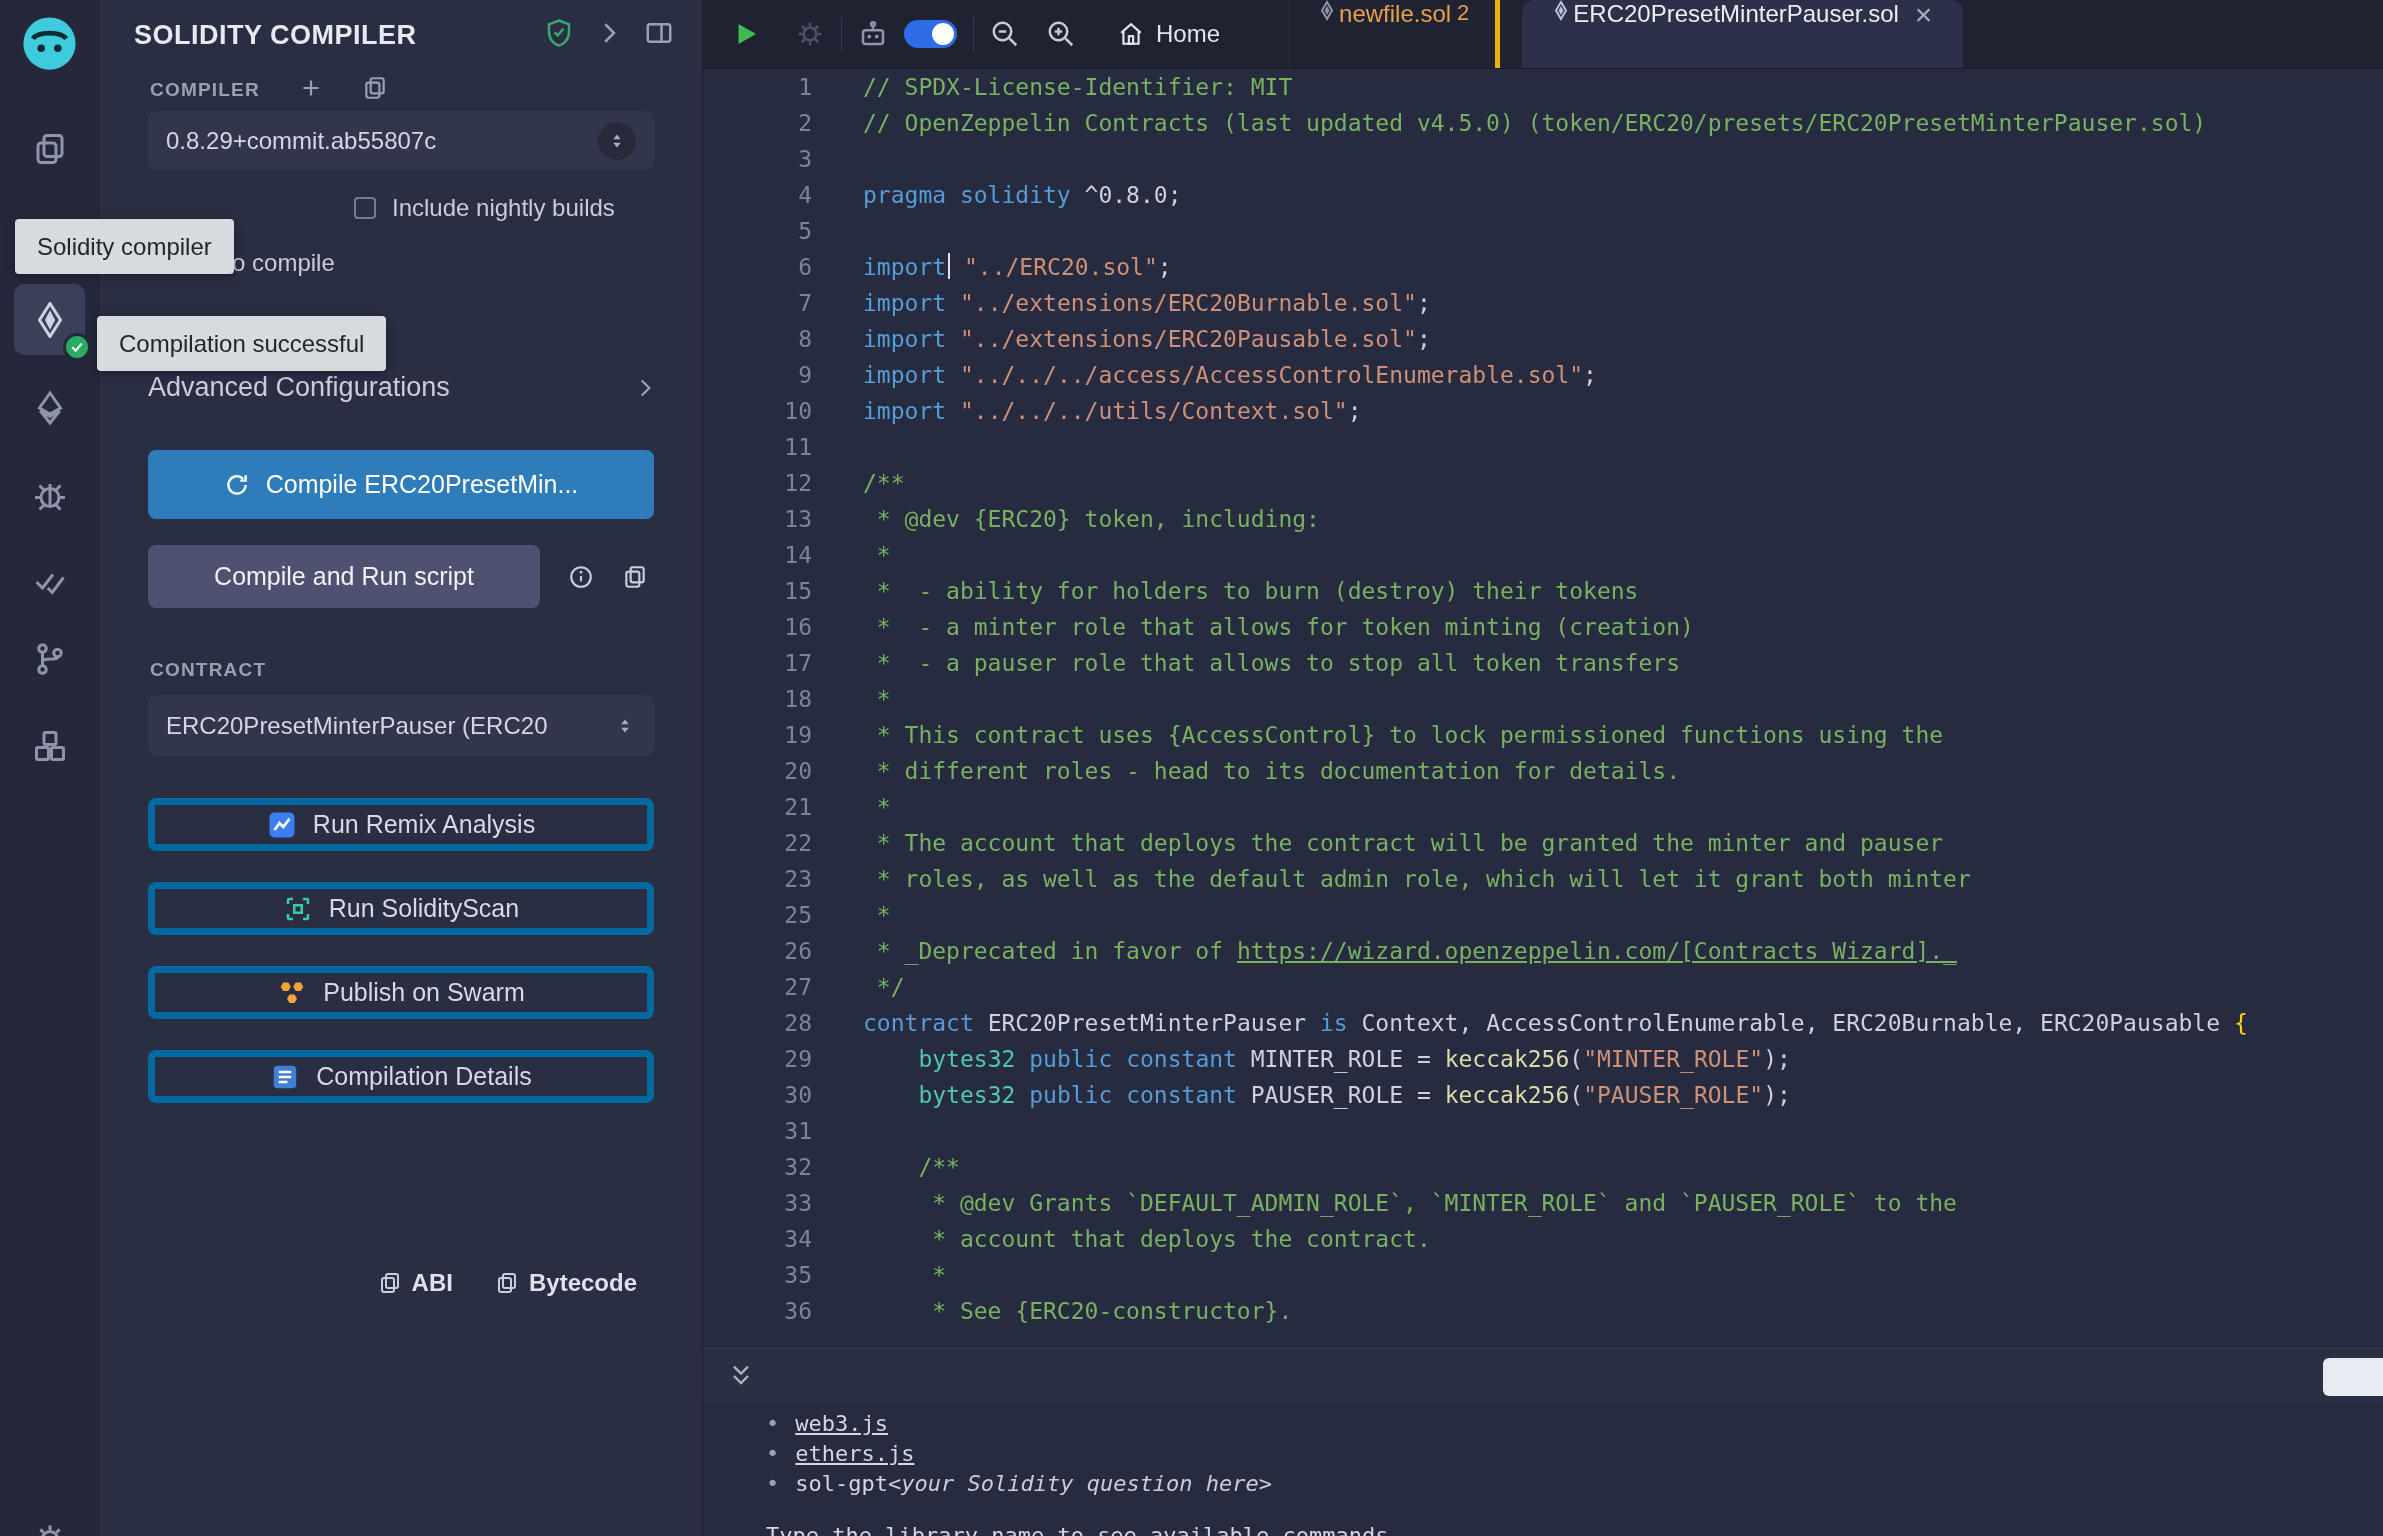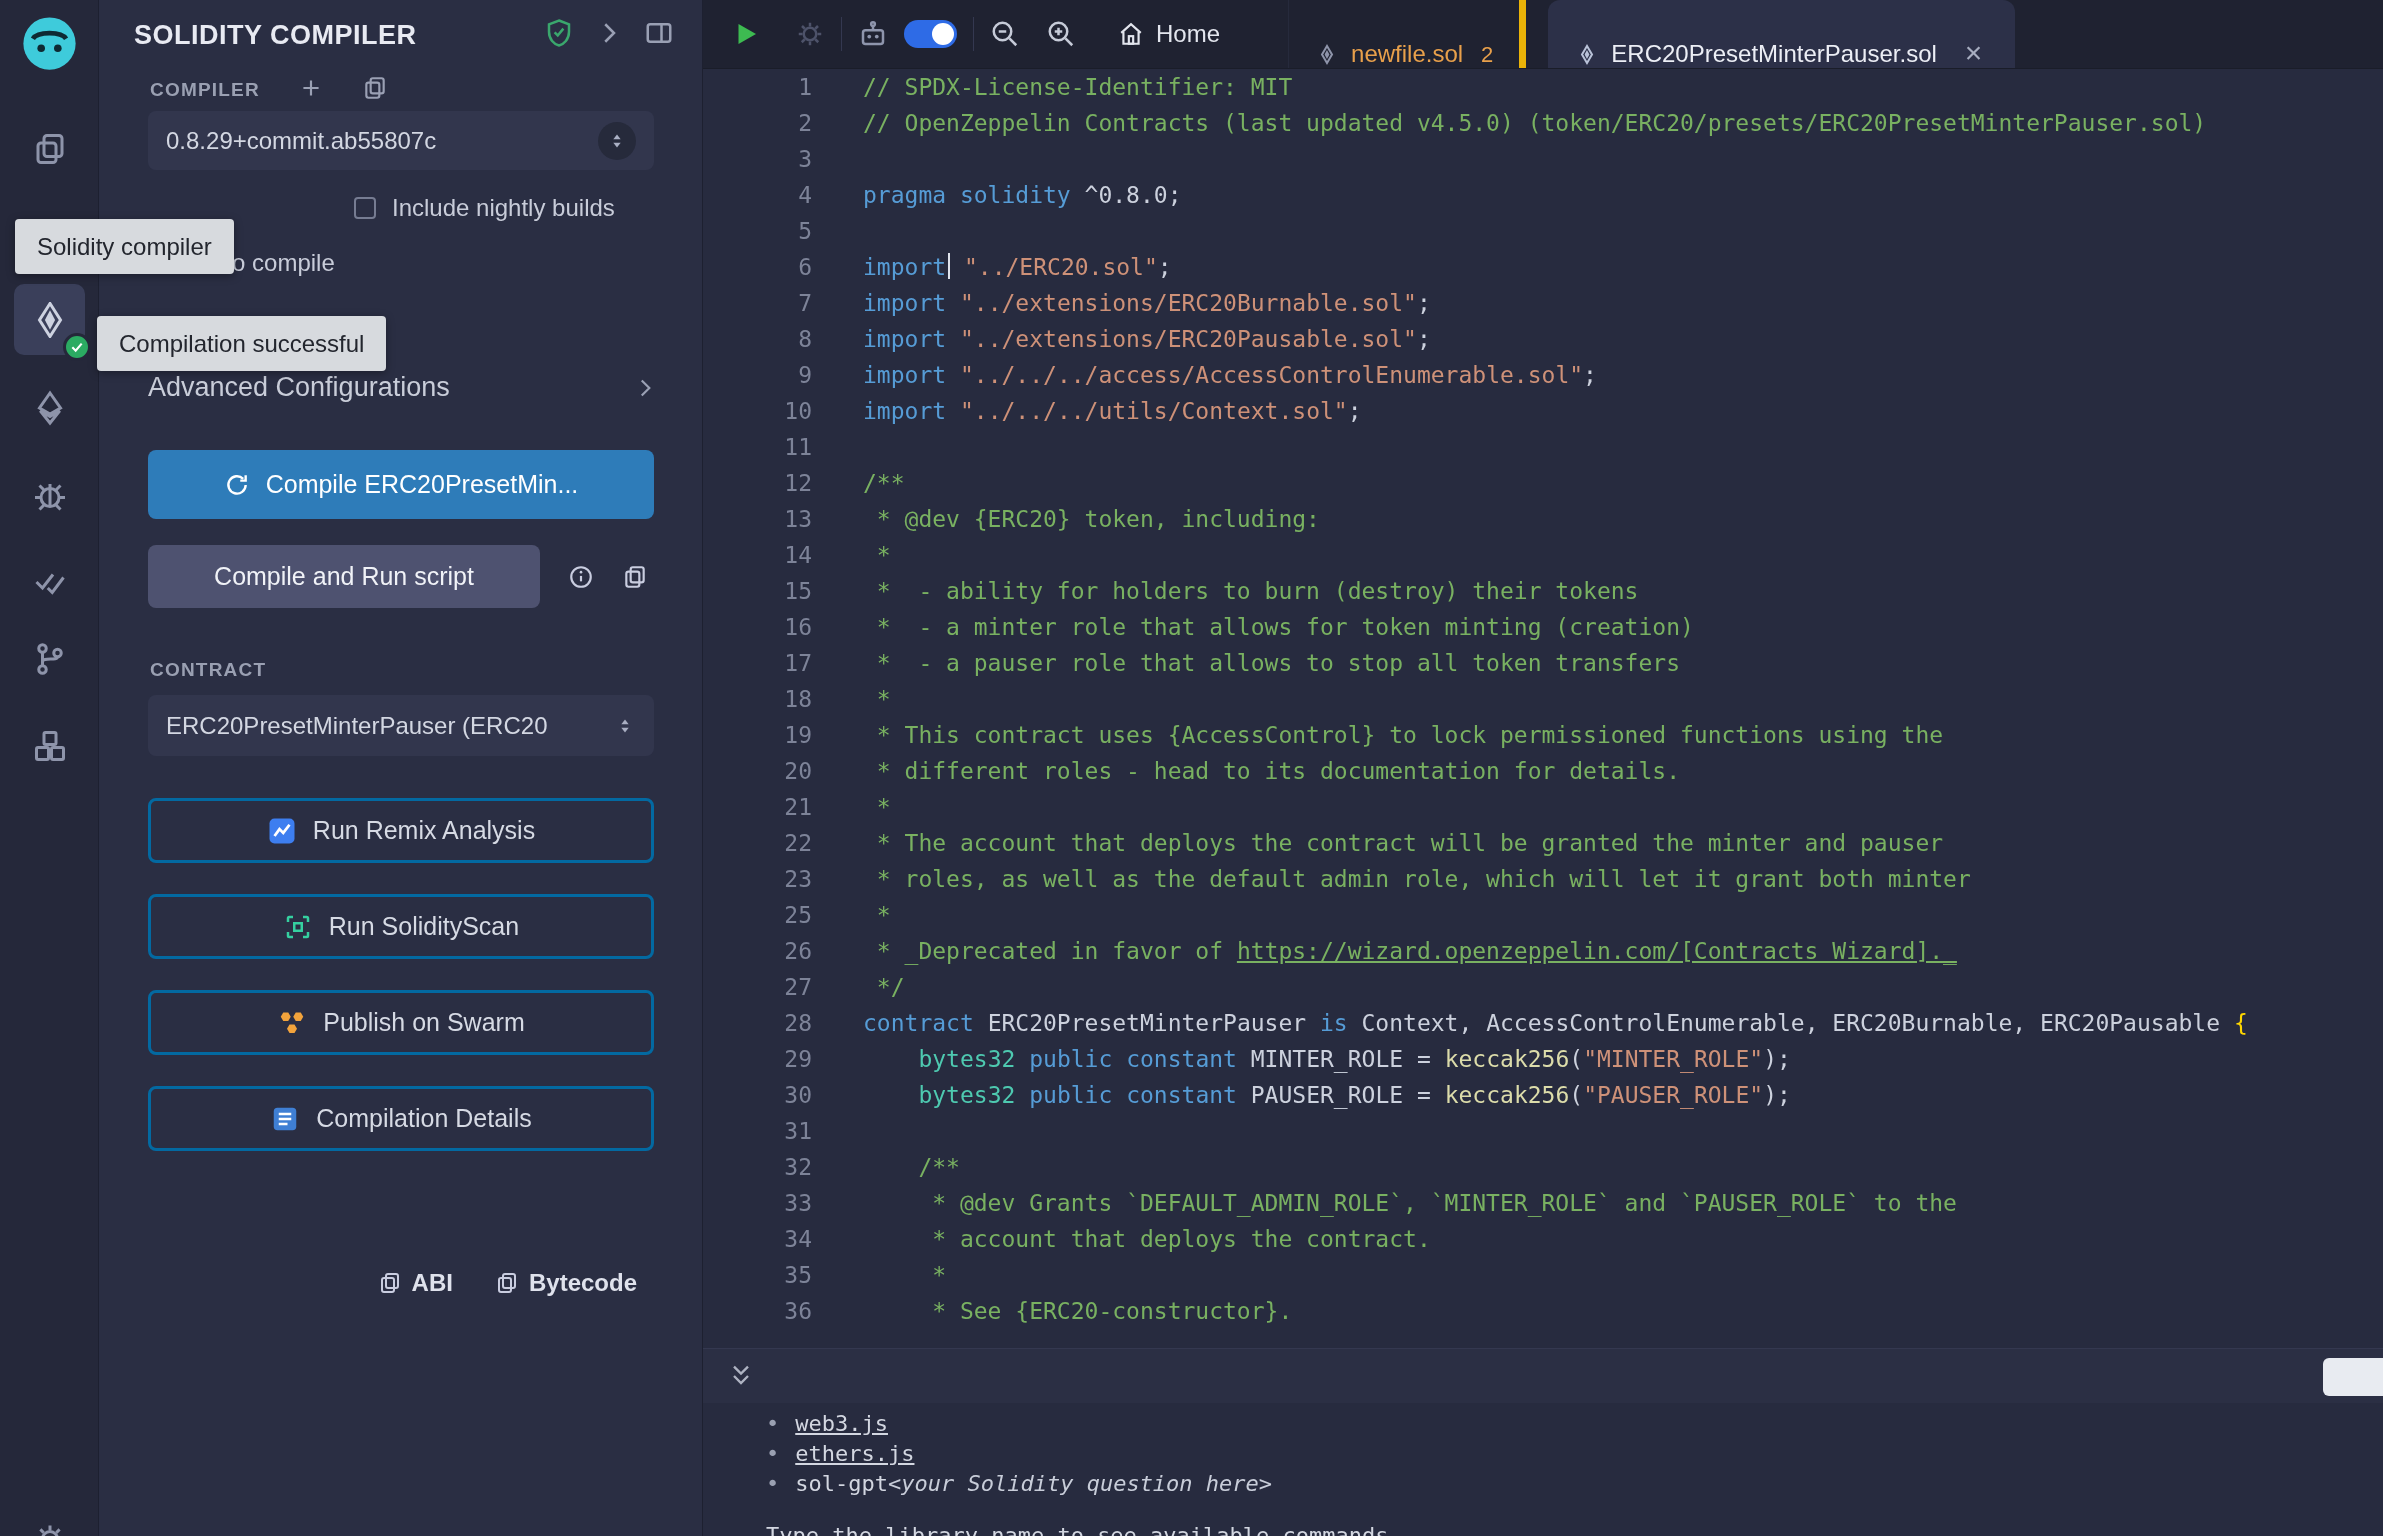--- a/index.html
+++ b/index.html
@@ -67,21 +67,21 @@
                border:none;border-radius:8px;color:#fff;font-size:25px;font-family:inherit;display:flex;
                align-items:center;justify-content:center;gap:16px;cursor:pointer;}
   .compile-btn svg{width:26px;height:26px;}
   .comprun-row{position:absolute;top:545px;left:49px;display:flex;align-items:center;gap:28px;}
   .comprun-btn{width:392px;height:63px;background:#4e5270;border:none;border-radius:8px;color:#f0f2f7;
                font-size:25px;font-family:inherit;cursor:pointer;}
   .mini-act{color:#c9cde0;display:flex;cursor:pointer;}
   .mini-act svg{width:26px;height:26px;}
   .contract-label{position:absolute;top:659px;left:51px;}
   .actions{position:absolute;top:798px;left:49px;width:506px;display:flex;flex-direction:column;gap:31px;}
-  .action-btn{height:65px;border:3px solid #0369a1;background:transparent;border-radius:8px;color:#d6dae4;
+  .action-btn{height:53px;border:7px solid #0369a1;background:transparent;border-radius:8px;color:#d6dae4;
               font-size:25px;font-family:inherit;display:flex;align-items:center;justify-content:center;
               gap:16px;cursor:pointer;}
   .action-btn svg{width:30px;height:30px;flex:none;}
   .abi-row{position:absolute;top:1269px;right:65px;display:flex;align-items:center;gap:42px;}
   .abi-item{display:flex;align-items:center;gap:10px;font-size:24px;font-weight:bold;color:#dfe2ec;cursor:pointer;}
   .abi-item svg{width:24px;height:24px;color:#c9cde0;}
 
   
   .tooltip{position:absolute;background:#d7dade;color:#23262e;font-size:24px;padding:0 22px;height:55px;
            display:flex;align-items:center;border-radius:4px;z-index:50;box-shadow:0 2px 8px rgba(0,0,0,.35);}
@@ -92,22 +92,22 @@
   #editor{position:absolute;left:703px;top:0;right:0;height:100%;}
   #tabbar{height:69px;background:var(--bg-tabbar);display:flex;align-items:center;border-bottom:1px solid #1a1d29;}
   .tb-ic{display:flex;align-items:center;justify-content:center;cursor:pointer;flex:none;}
   .tb-ic svg{width:30px;height:30px;}
   .tb-sep{width:1px;height:34px;background:#343850;margin:0 16px;flex:none;}
   .toggle{width:53px;height:28px;border-radius:14px;background:#2e6be6;position:relative;cursor:pointer;flex:none;}
   .toggle::after{content:"";position:absolute;right:3px;top:3px;width:22px;height:22px;border-radius:50%;background:#fff;}
   .home-tab{display:flex;align-items:center;gap:12px;padding:0 28px;height:100%;color:#e3e6ee;font-size:24px;cursor:pointer;flex:none;}
   .home-tab svg{width:26px;height:26px;}
   #tabs{display:flex;height:100%;align-items:stretch;margin-left:40px;}
-  .tab{display:flex;align-items:flex-end;gap:12px;padding:0 26px;font-size:24px;color:#aeb4c6;cursor:pointer;
-       border-left:1px solid #262a3c;border-right:7px solid #eab308;white-space:nowrap;}
+  .tab{display:flex;align-items:flex-start;padding:0 26px;font-size:24px;color:#aeb4c6;cursor:pointer;
+       border-left:1px solid #262a3c;border-right:5px solid #eab308;white-space:nowrap;}
   .tab svg{width:24px;height:24px;flex:none;}
   .tab.modified{color:#e8a04b;}
   .tab.modified svg{color:#8e94aa;}
   .tab .badge{font-size:22px;margin-left:6px;}
   .tab.active{background:#2c3048;border-radius:12px 12px 0 0;color:#eceef5;margin-left:22px;border-color:transparent;}
   .tab.active svg{color:#b9c2d8;}
   .tab-close{font-size:30px;color:#a7adc0;margin-left:16px;line-height:1;cursor:pointer;}
 
   #code{position:absolute;top:69px;left:0;right:0;bottom:189px;background:var(--bg-editor);overflow:hidden;
         font-family:"DejaVu Sans Mono",monospace;font-size:23px;cursor:text;}

